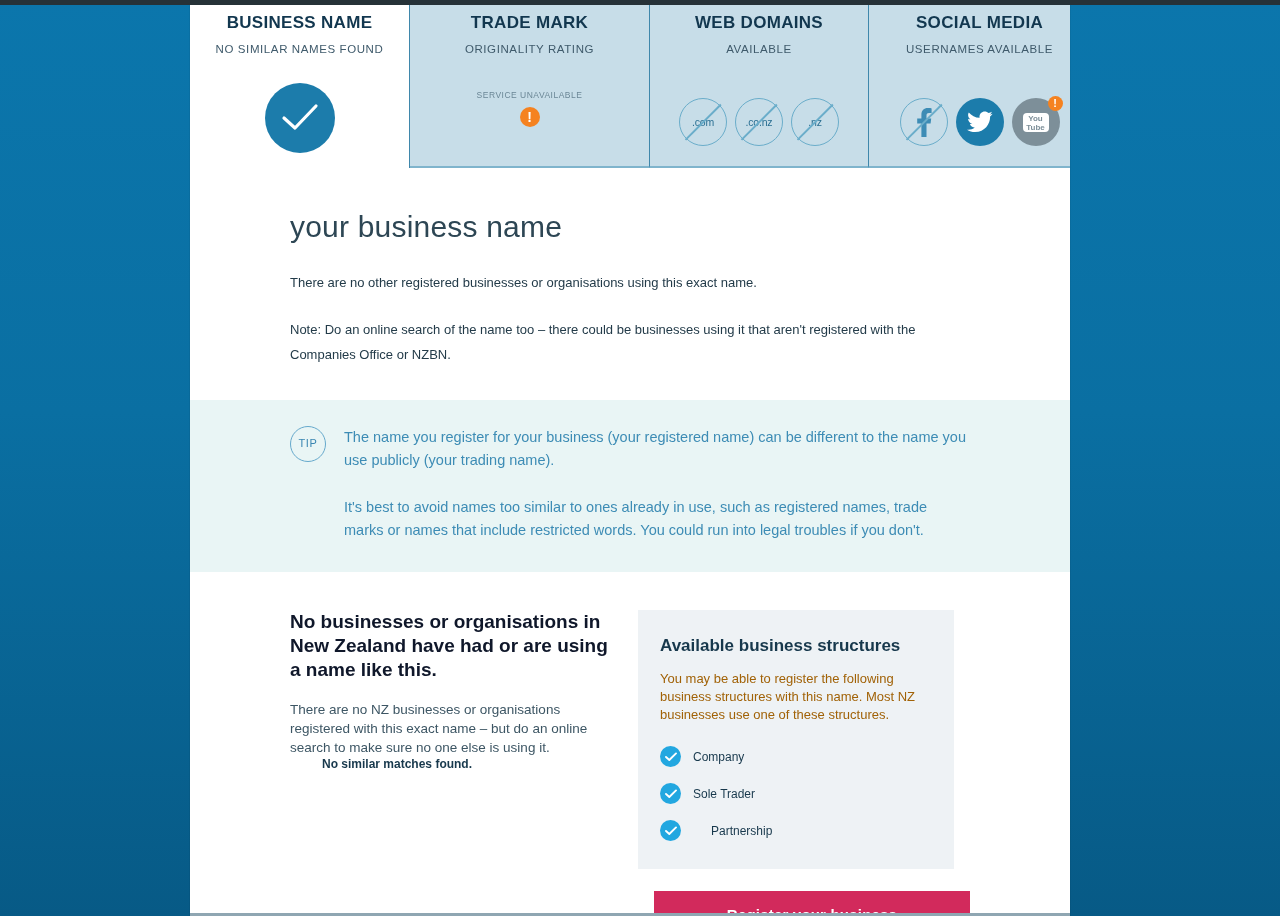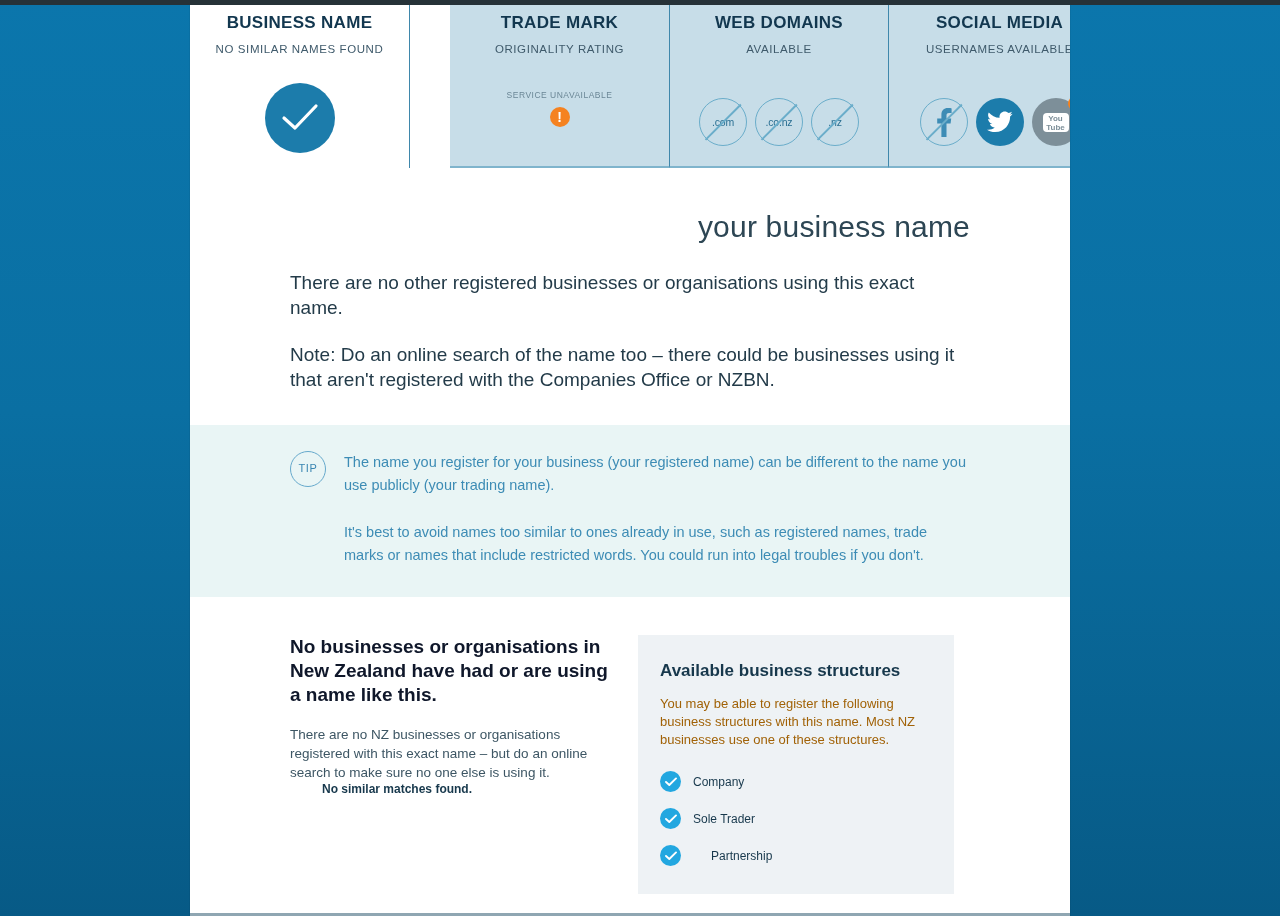--- a/index.html
+++ b/index.html
@@ -57,21 +57,21 @@
   }
   .tab:last-child { border-right: none; }
 
   .tab.is-active {
     background: #ffffff;
     border-bottom: none;
     border-right: 1px solid #3f87ab;
   }
 
   .tab-w1 { width: 220px; }
-  .tab-w2 { width: 220px; margin-left: 40px; }
+  .tab-w2 { width: 240px; }
   .tab-w3 { width: 219px; }
   .tab-w4 { width: 221px; }
 
   .tab-title {
     font-size: 17px;
     font-weight: bold;
     letter-spacing: 0.3px;
     color: #12374f;
     line-height: 22px;
   }
@@ -186,25 +186,24 @@
     text-align: center;
   }
 
   
   .main-copy { padding: 42px 100px 0 100px; }
   .headline {
     font-size: 30px;
     font-weight: 300;
     color: #2d4654;
     letter-spacing: 0.2px;
-    text-align: right;
   }
   .para {
     margin-top: 26px;
-    font-size: 19px;
+    font-size: 13px;
     line-height: 25px;
     color: #1d3murky;
     color: #233b49;
   }
   .para + .para { margin-top: 22px; }
 
   
   .tip-band {
     margin-top: 33px;
     background: #e9f5f5;

